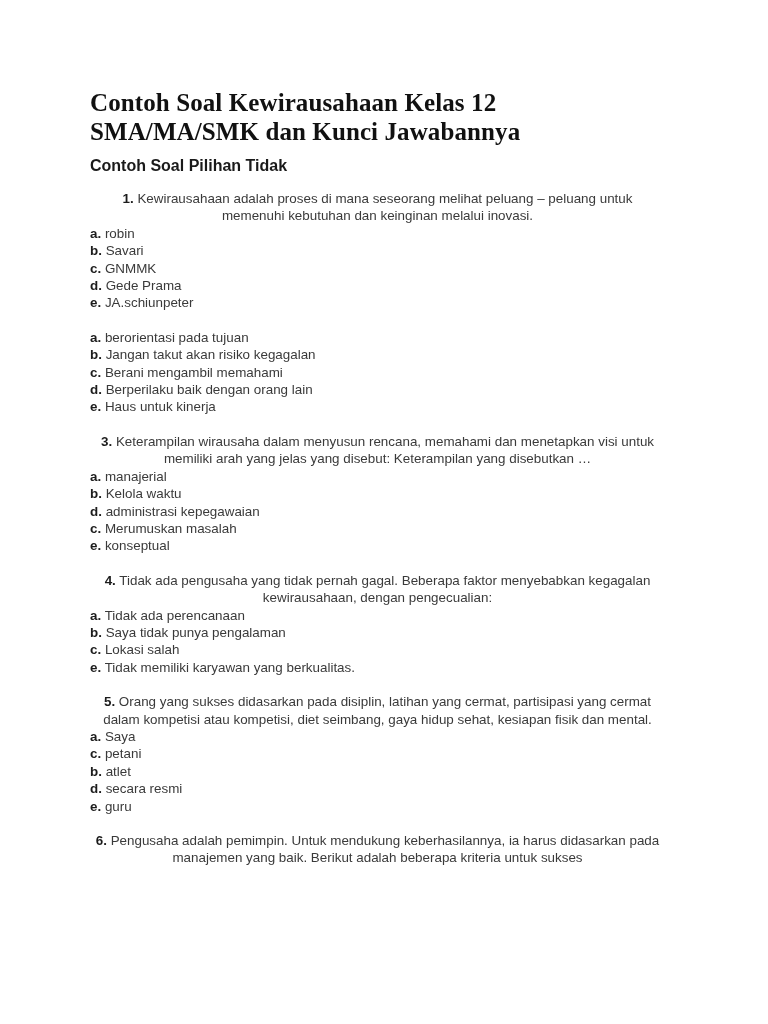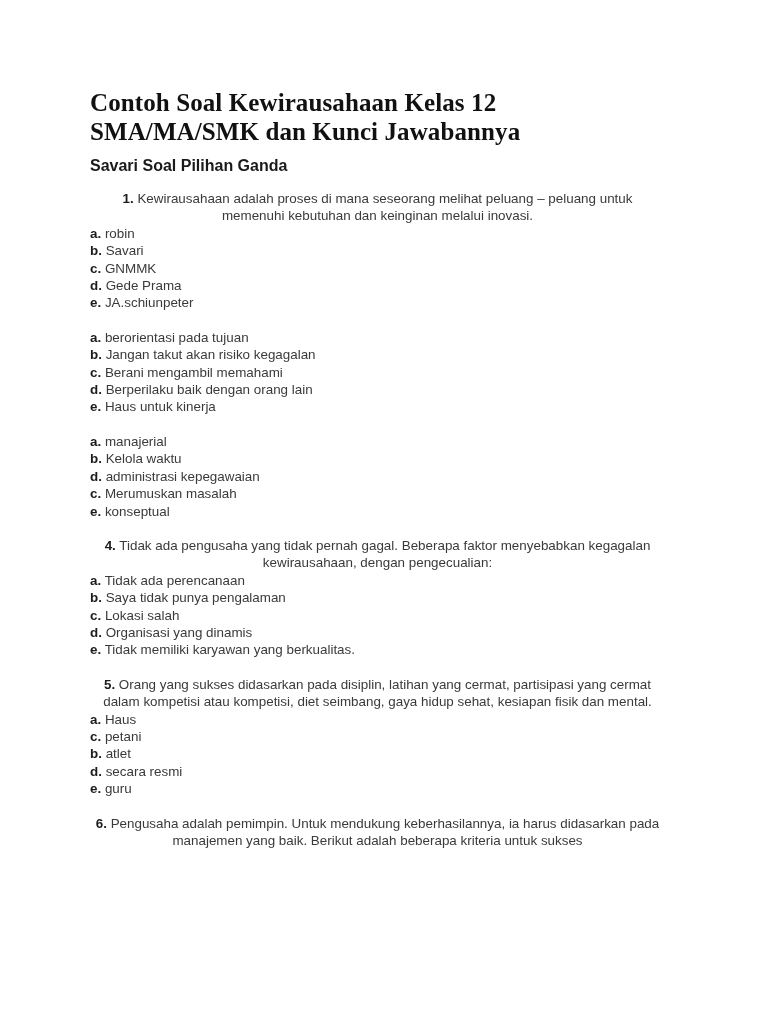--- a/index.html
+++ b/index.html
@@ -64,56 +64,56 @@
     color: #1c1c1c;
   }
 </style>
 </head>
 <body>
 
 <div class="page">
 
   <h1 class="doc-title">Contoh Soal Kewirausahaan Kelas 12 SMA/MA/SMK dan Kunci Jawabannya</h1>
 
-  <h2 class="doc-subtitle">Savari Soal Pilihan Ganda</h2>
+  <h2 class="doc-subtitle">Contoh Soal Pilihan Tidak</h2>
 
   <div id="questions-container">
       <div class="question-block">
         <p class="question-stem"><span class="q-num">1.</span> <span>Kewirausahaan adalah proses di mana seseorang melihat peluang – peluang untuk memenuhi kebutuhan dan keinginan melalui inovasi.</span></p>
         <p class="option-line"><span class="opt-letter">a.</span> <span>robin</span></p>
         <p class="option-line"><span class="opt-letter">b.</span> <span>Savari</span></p>
         <p class="option-line"><span class="opt-letter">c.</span> <span>GNMMK</span></p>
         <p class="option-line"><span class="opt-letter">d.</span> <span>Gede Prama</span></p>
         <p class="option-line"><span class="opt-letter">e.</span> <span>JA.schiunpeter</span></p>
       </div>
       <div class="question-block">
         <p class="option-line"><span class="opt-letter">a.</span> <span>berorientasi pada tujuan</span></p>
         <p class="option-line"><span class="opt-letter">b.</span> <span>Jangan takut akan risiko kegagalan</span></p>
         <p class="option-line"><span class="opt-letter">c.</span> <span>Berani mengambil memahami</span></p>
         <p class="option-line"><span class="opt-letter">d.</span> <span>Berperilaku baik dengan orang lain</span></p>
         <p class="option-line"><span class="opt-letter">e.</span> <span>Haus untuk kinerja</span></p>
       </div>
       <div class="question-block">
+        <p class="question-stem"><span class="q-num">3.</span> <span>Keterampilan wirausaha dalam menyusun rencana, memahami dan menetapkan visi untuk memiliki arah yang jelas yang disebut: Keterampilan yang disebutkan …</span></p>
         <p class="option-line"><span class="opt-letter">a.</span> <span>manajerial</span></p>
         <p class="option-line"><span class="opt-letter">b.</span> <span>Kelola waktu</span></p>
         <p class="option-line"><span class="opt-letter">d.</span> <span>administrasi kepegawaian</span></p>
         <p class="option-line"><span class="opt-letter">c.</span> <span>Merumuskan masalah</span></p>
         <p class="option-line"><span class="opt-letter">e.</span> <span>konseptual</span></p>
       </div>
       <div class="question-block">
         <p class="question-stem"><span class="q-num">4.</span> <span>Tidak ada pengusaha yang tidak pernah gagal. Beberapa faktor menyebabkan kegagalan kewirausahaan, dengan pengecualian:</span></p>
         <p class="option-line"><span class="opt-letter">a.</span> <span>Tidak ada perencanaan</span></p>
         <p class="option-line"><span class="opt-letter">b.</span> <span>Saya tidak punya pengalaman</span></p>
         <p class="option-line"><span class="opt-letter">c.</span> <span>Lokasi salah</span></p>
-        <p class="option-line"><span class="opt-letter">d.</span> <span>Organisasi yang dinamis</span></p>
         <p class="option-line"><span class="opt-letter">e.</span> <span>Tidak memiliki karyawan yang berkualitas.</span></p>
       </div>
       <div class="question-block">
         <p class="question-stem"><span class="q-num">5.</span> <span>Orang yang sukses didasarkan pada disiplin, latihan yang cermat, partisipasi yang cermat dalam kompetisi atau kompetisi, diet seimbang, gaya hidup sehat, kesiapan fisik dan mental.</span></p>
-        <p class="option-line"><span class="opt-letter">a.</span> <span>Haus</span></p>
+        <p class="option-line"><span class="opt-letter">a.</span> <span>Saya</span></p>
         <p class="option-line"><span class="opt-letter">c.</span> <span>petani</span></p>
         <p class="option-line"><span class="opt-letter">b.</span> <span>atlet</span></p>
         <p class="option-line"><span class="opt-letter">d.</span> <span>secara resmi</span></p>
         <p class="option-line"><span class="opt-letter">e.</span> <span>guru</span></p>
       </div>
       <div class="question-block">
         <p class="question-stem"><span class="q-num">6.</span> <span>Pengusaha adalah pemimpin. Untuk mendukung keberhasilannya, ia harus didasarkan pada manajemen yang baik. Berikut adalah beberapa kriteria untuk sukses</span></p>
       </div>
     </div>
 

